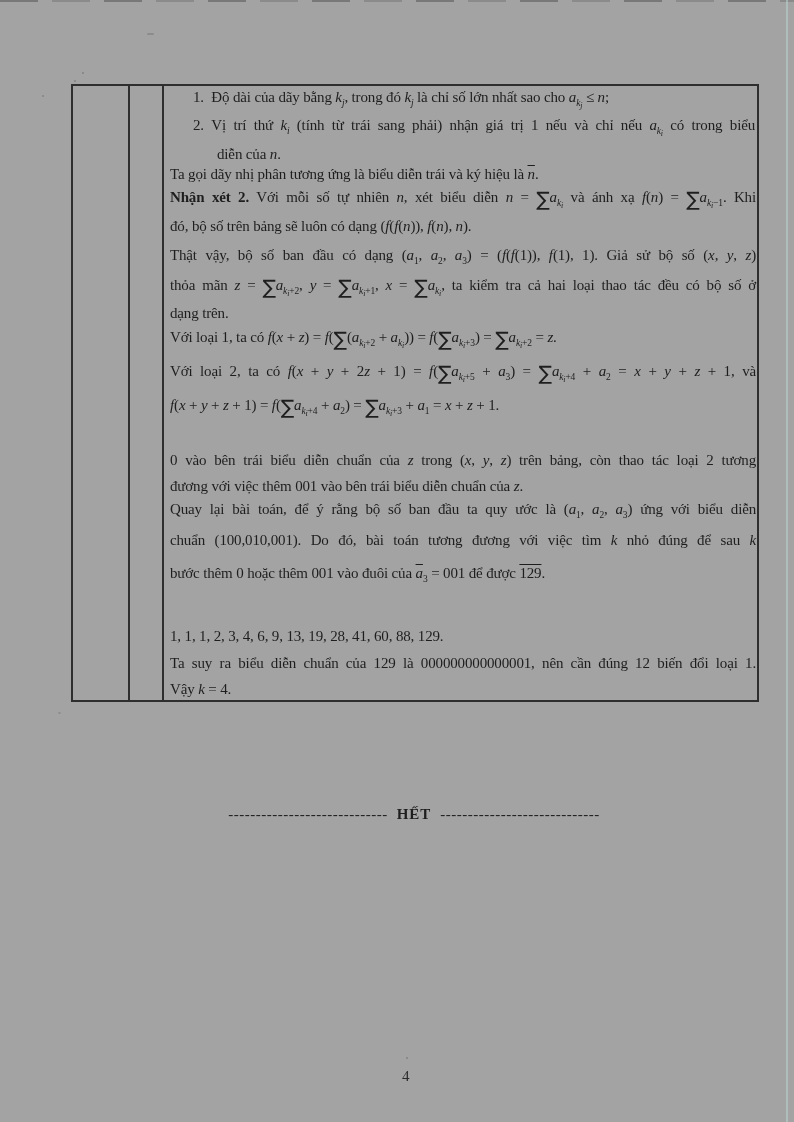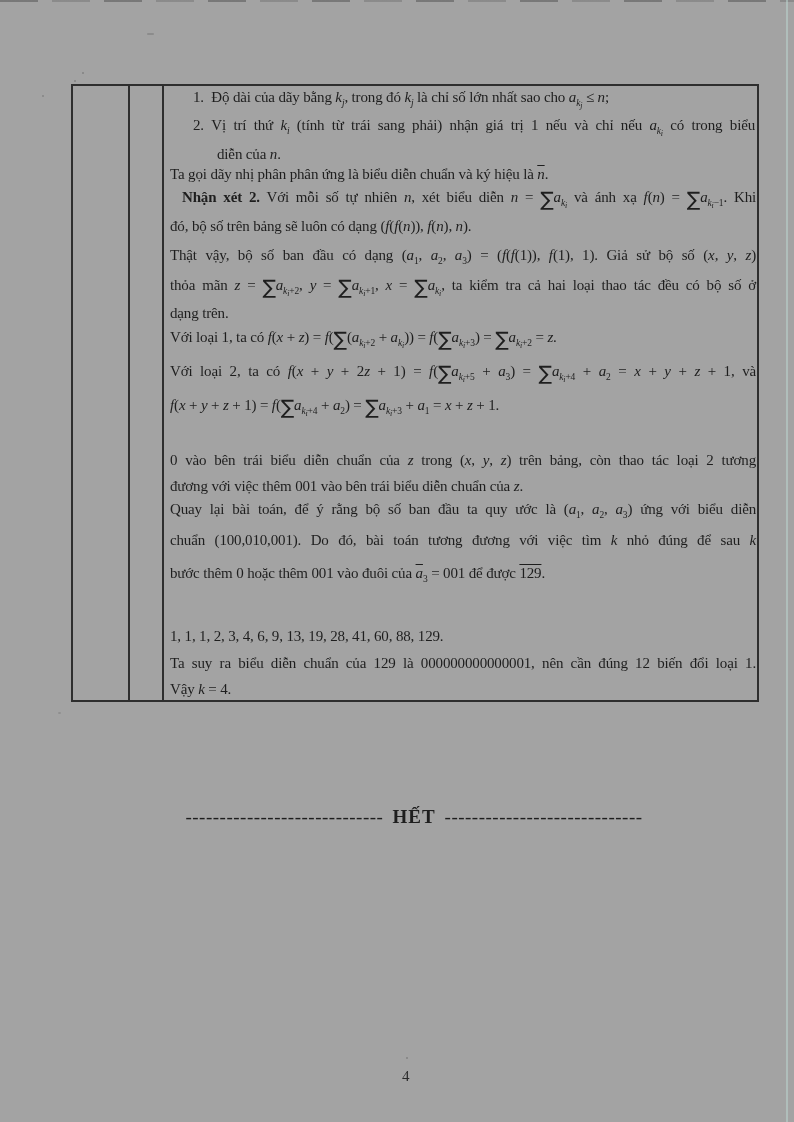--- a/index.html
+++ b/index.html
@@ -34,33 +34,33 @@
   
   #content-lines{position:absolute;inset:0;}
   .tline{
     position:absolute;
     font-size:15px;line-height:20px;
     letter-spacing:-0.15px;
     white-space:normal;
   }
   .tline.just{text-align:justify;text-align-last:justify;}
   .tline.ctr{text-align:left;}
-  .sg-b{font-weight:bold;margin-left:12px;}
+  .sg-b{font-weight:bold;}
   .sg-i{font-style:italic;}
   .sg-sub{font-size:9.5px;vertical-align:-3.5px;}
   .sg-isub{font-size:9.5px;vertical-align:-3.5px;font-style:italic;}
   .sg-isub2{font-size:8px;vertical-align:-6px;font-style:italic;}
   .sg-sum{font-size:20px;vertical-align:-3.5px;font-family:"DejaVu Sans",sans-serif;line-height:0;}
   .sg-over{text-decoration:overline;margin-top:18px;}
   .sg-iover{font-style:italic;text-decoration:overline;}
   
   .het{
     position:absolute;left:0;top:806px;width:794px;
     text-align:center;padding-left:34px;box-sizing:border-box;
-    font-size:19px;color:#1e1e1e;letter-spacing:0.5px;
+    font-size:15px;color:#1e1e1e;letter-spacing:0.5px;
   }
   .het-label{font-weight:bold;margin:0 9px;letter-spacing:1px;}
   .pagenum{
     position:absolute;left:402px;top:1068px;
     font-size:15px;color:#2a2a2a;
   }
 </style>
 </head>
 <body>
 
@@ -71,21 +71,21 @@
 
   <div class="table-frame">
     <div class="vline v1"></div>
     <div class="vline v2"></div>
   </div>
 
   <div id="content-lines">
       <div class="tline" style="top: 87px; left: 193px; width: 562px;"><span>1. </span><span>Độ dài của dãy bằng </span><span class="sg-i">k</span><span class="sg-isub">j</span><span>, trong đó </span><span class="sg-i">k</span><span class="sg-isub">j</span><span> là chỉ số lớn nhất sao cho </span><span class="sg-i">a</span><span class="sg-isub">k</span><span class="sg-isub2">j</span><span> ≤ </span><span class="sg-i">n</span><span>;</span></div>
       <div class="tline just" style="top: 115px; left: 193px; width: 562px;"><span>2. </span><span>Vị trí thứ </span><span class="sg-i">k</span><span class="sg-isub">i</span><span> (tính từ trái sang phải) nhận giá trị 1 nếu và chỉ nếu </span><span class="sg-i">a</span><span class="sg-isub">k</span><span class="sg-isub2">i</span><span> có trong biểu</span></div>
       <div class="tline" style="top: 144px; left: 217px; width: 538px;"><span>diễn của </span><span class="sg-i">n</span><span>.</span></div>
-      <div class="tline" style="top: 164px; left: 170px; width: 586px;"><span>Ta gọi dãy nhị phân phân ứng là biểu diễn chuẩn và ký hiệu là </span><span class="sg-iover">n</span><span>.</span></div>
+      <div class="tline" style="top: 164px; left: 170px; width: 586px;"><span>Ta gọi dãy nhị phân tương ứng là biểu diễn trái và ký hiệu là </span><span class="sg-iover">n</span><span>.</span></div>
       <div class="tline just" style="top: 187px; left: 170px; width: 586px;"><span class="sg-b">Nhận xét 2.</span><span> Với mỗi số tự nhiên </span><span class="sg-i">n</span><span>, xét biểu diễn </span><span class="sg-i">n</span><span> = </span><span class="sg-sum">∑</span><span class="sg-i">a</span><span class="sg-isub">k</span><span class="sg-isub2">i</span><span> và ánh xạ </span><span class="sg-i">f</span><span>(</span><span class="sg-i">n</span><span>) = </span><span class="sg-sum">∑</span><span class="sg-i">a</span><span class="sg-isub">k</span><span class="sg-isub2">i</span><span class="sg-sub">−1</span><span>. Khi</span></div>
       <div class="tline" style="top: 216px; left: 170px; width: 586px;"><span>đó, bộ số trên bảng sẽ luôn có dạng (</span><span class="sg-i">f</span><span>(</span><span class="sg-i">f</span><span>(</span><span class="sg-i">n</span><span>)), </span><span class="sg-i">f</span><span>(</span><span class="sg-i">n</span><span>), </span><span class="sg-i">n</span><span>).</span></div>
       <div class="tline just" style="top: 245px; left: 170px; width: 586px;"><span>Thật vậy, bộ số ban đầu có dạng (</span><span class="sg-i">a</span><span class="sg-sub">1</span><span>, </span><span class="sg-i">a</span><span class="sg-sub">2</span><span>, </span><span class="sg-i">a</span><span class="sg-sub">3</span><span>) = (</span><span class="sg-i">f</span><span>(</span><span class="sg-i">f</span><span>(1)), </span><span class="sg-i">f</span><span>(1), 1). Giả sử bộ số (</span><span class="sg-i">x</span><span>, </span><span class="sg-i">y</span><span>, </span><span class="sg-i">z</span><span>)</span></div>
       <div class="tline just" style="top: 275px; left: 170px; width: 586px;"><span>thỏa mãn </span><span class="sg-i">z</span><span> = </span><span class="sg-sum">∑</span><span class="sg-i">a</span><span class="sg-isub">k</span><span class="sg-isub2">i</span><span class="sg-sub">+2</span><span>, </span><span class="sg-i">y</span><span> = </span><span class="sg-sum">∑</span><span class="sg-i">a</span><span class="sg-isub">k</span><span class="sg-isub2">i</span><span class="sg-sub">+1</span><span>, </span><span class="sg-i">x</span><span> = </span><span class="sg-sum">∑</span><span class="sg-i">a</span><span class="sg-isub">k</span><span class="sg-isub2">i</span><span>, ta kiểm tra cả hai loại thao tác đều có bộ số ở</span></div>
       <div class="tline" style="top: 303px; left: 170px; width: 586px;"><span>dạng trên.</span></div>
       <div class="tline" style="top: 327px; left: 170px; width: 586px;"><span>Với loại 1, ta có </span><span class="sg-i">f</span><span>(</span><span class="sg-i">x</span><span> + </span><span class="sg-i">z</span><span>) = </span><span class="sg-i">f</span><span>(</span><span class="sg-sum">∑</span><span>(</span><span class="sg-i">a</span><span class="sg-isub">k</span><span class="sg-isub2">i</span><span class="sg-sub">+2</span><span> + </span><span class="sg-i">a</span><span class="sg-isub">k</span><span class="sg-isub2">i</span><span>)) = </span><span class="sg-i">f</span><span>(</span><span class="sg-sum">∑</span><span class="sg-i">a</span><span class="sg-isub">k</span><span class="sg-isub2">i</span><span class="sg-sub">+3</span><span>) = </span><span class="sg-sum">∑</span><span class="sg-i">a</span><span class="sg-isub">k</span><span class="sg-isub2">i</span><span class="sg-sub">+2</span><span> = </span><span class="sg-i">z</span><span>.</span></div>
       <div class="tline just" style="top: 361px; left: 170px; width: 586px;"><span>Với loại 2, ta có </span><span class="sg-i">f</span><span>(</span><span class="sg-i">x</span><span> + </span><span class="sg-i">y</span><span> + 2</span><span class="sg-i">z</span><span> + 1) = </span><span class="sg-i">f</span><span>(</span><span class="sg-sum">∑</span><span class="sg-i">a</span><span class="sg-isub">k</span><span class="sg-isub2">i</span><span class="sg-sub">+5</span><span> + </span><span class="sg-i">a</span><span class="sg-sub">3</span><span>) = </span><span class="sg-sum">∑</span><span class="sg-i">a</span><span class="sg-isub">k</span><span class="sg-isub2">i</span><span class="sg-sub">+4</span><span> + </span><span class="sg-i">a</span><span class="sg-sub">2</span><span> = </span><span class="sg-i">x</span><span> + </span><span class="sg-i">y</span><span> + </span><span class="sg-i">z</span><span> + 1, và</span></div>
       <div class="tline" style="top: 395px; left: 170px; width: 586px;"><span class="sg-i">f</span><span>(</span><span class="sg-i">x</span><span> + </span><span class="sg-i">y</span><span> + </span><span class="sg-i">z</span><span> + 1) = </span><span class="sg-i">f</span><span>(</span><span class="sg-sum">∑</span><span class="sg-i">a</span><span class="sg-isub">k</span><span class="sg-isub2">i</span><span class="sg-sub">+4</span><span> + </span><span class="sg-i">a</span><span class="sg-sub">2</span><span>) = </span><span class="sg-sum">∑</span><span class="sg-i">a</span><span class="sg-isub">k</span><span class="sg-isub2">i</span><span class="sg-sub">+3</span><span> + </span><span class="sg-i">a</span><span class="sg-sub">1</span><span> = </span><span class="sg-i">x</span><span> + </span><span class="sg-i">z</span><span> + 1.</span></div>
       <div class="tline just" style="top: 450px; left: 170px; width: 586px;"><span>0 vào bên trái biểu diễn chuẩn của </span><span class="sg-i">z</span><span> trong (</span><span class="sg-i">x</span><span>, </span><span class="sg-i">y</span><span>, </span><span class="sg-i">z</span><span>) trên bảng, còn thao tác loại 2 tương</span></div>
       <div class="tline" style="top: 476px; left: 170px; width: 586px;"><span>đương với việc thêm 001 vào bên trái biểu diễn chuẩn của </span><span class="sg-i">z</span><span>.</span></div>

